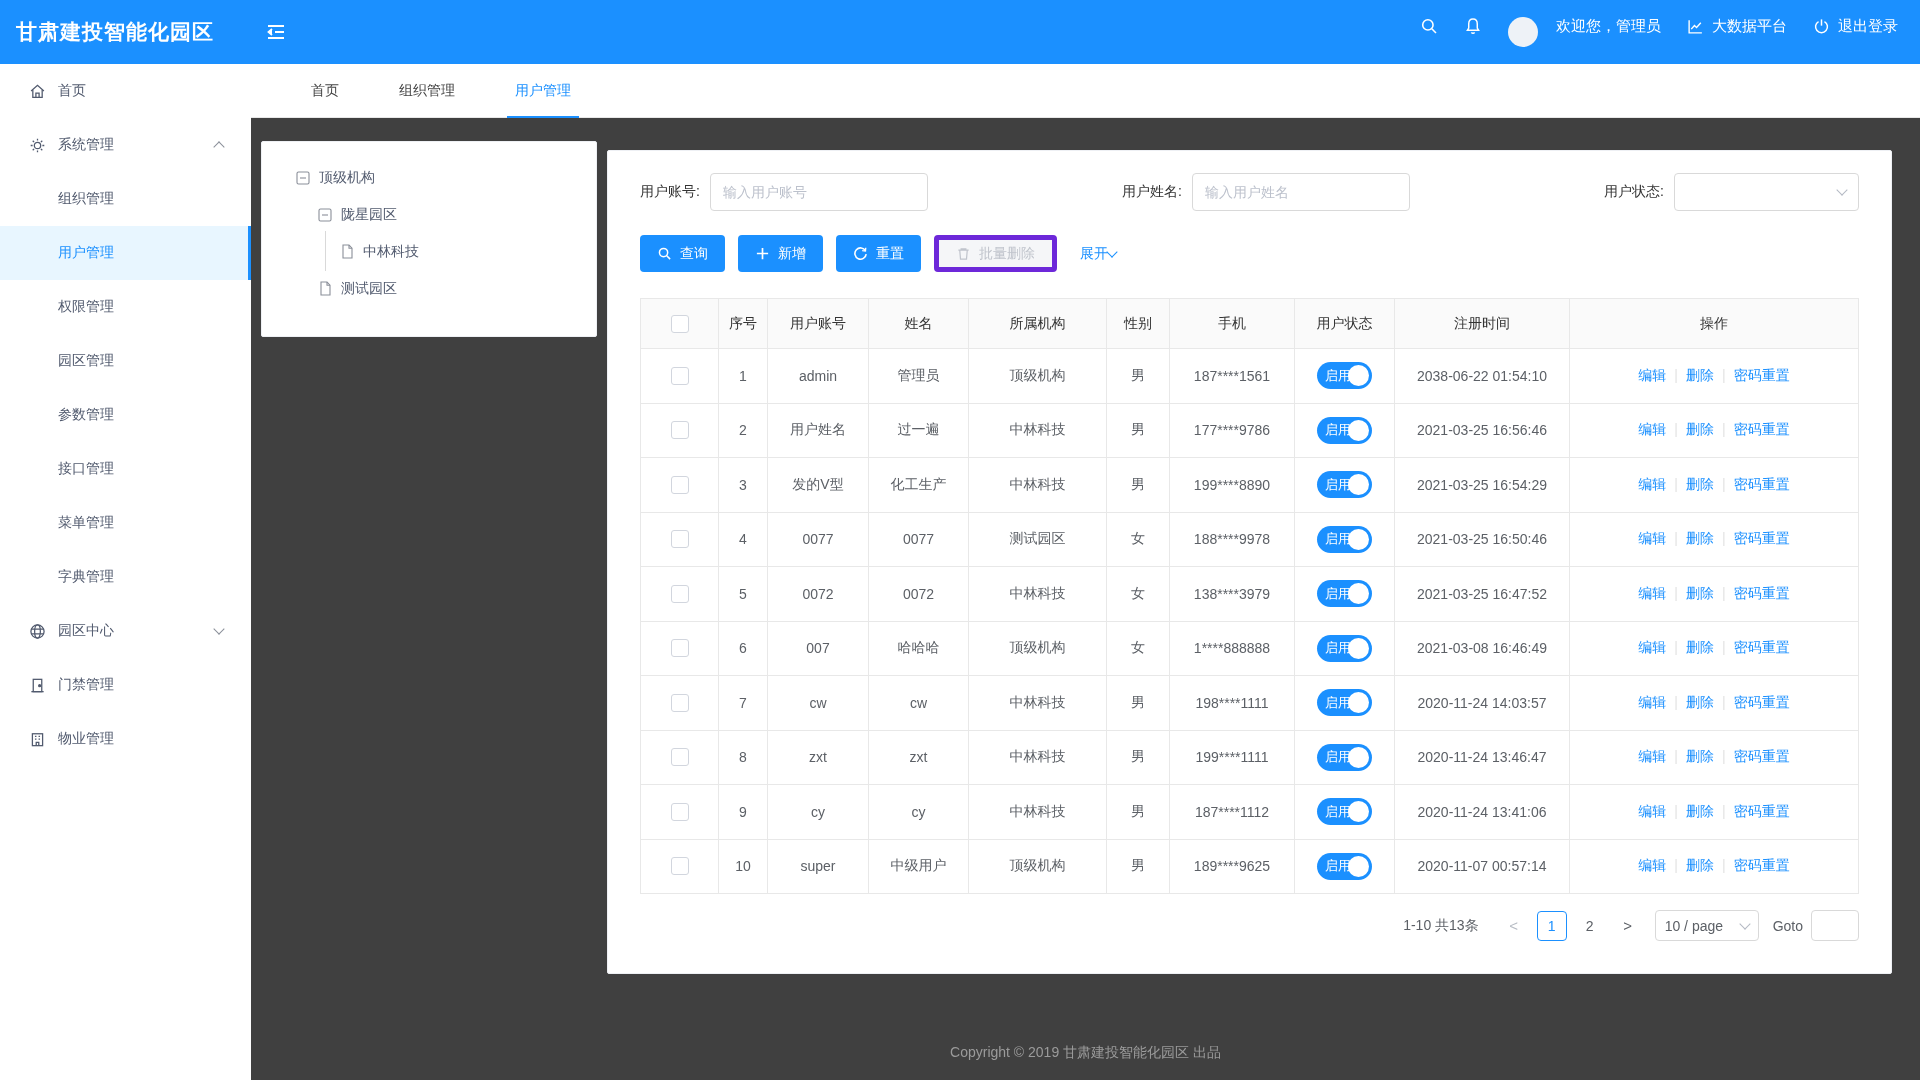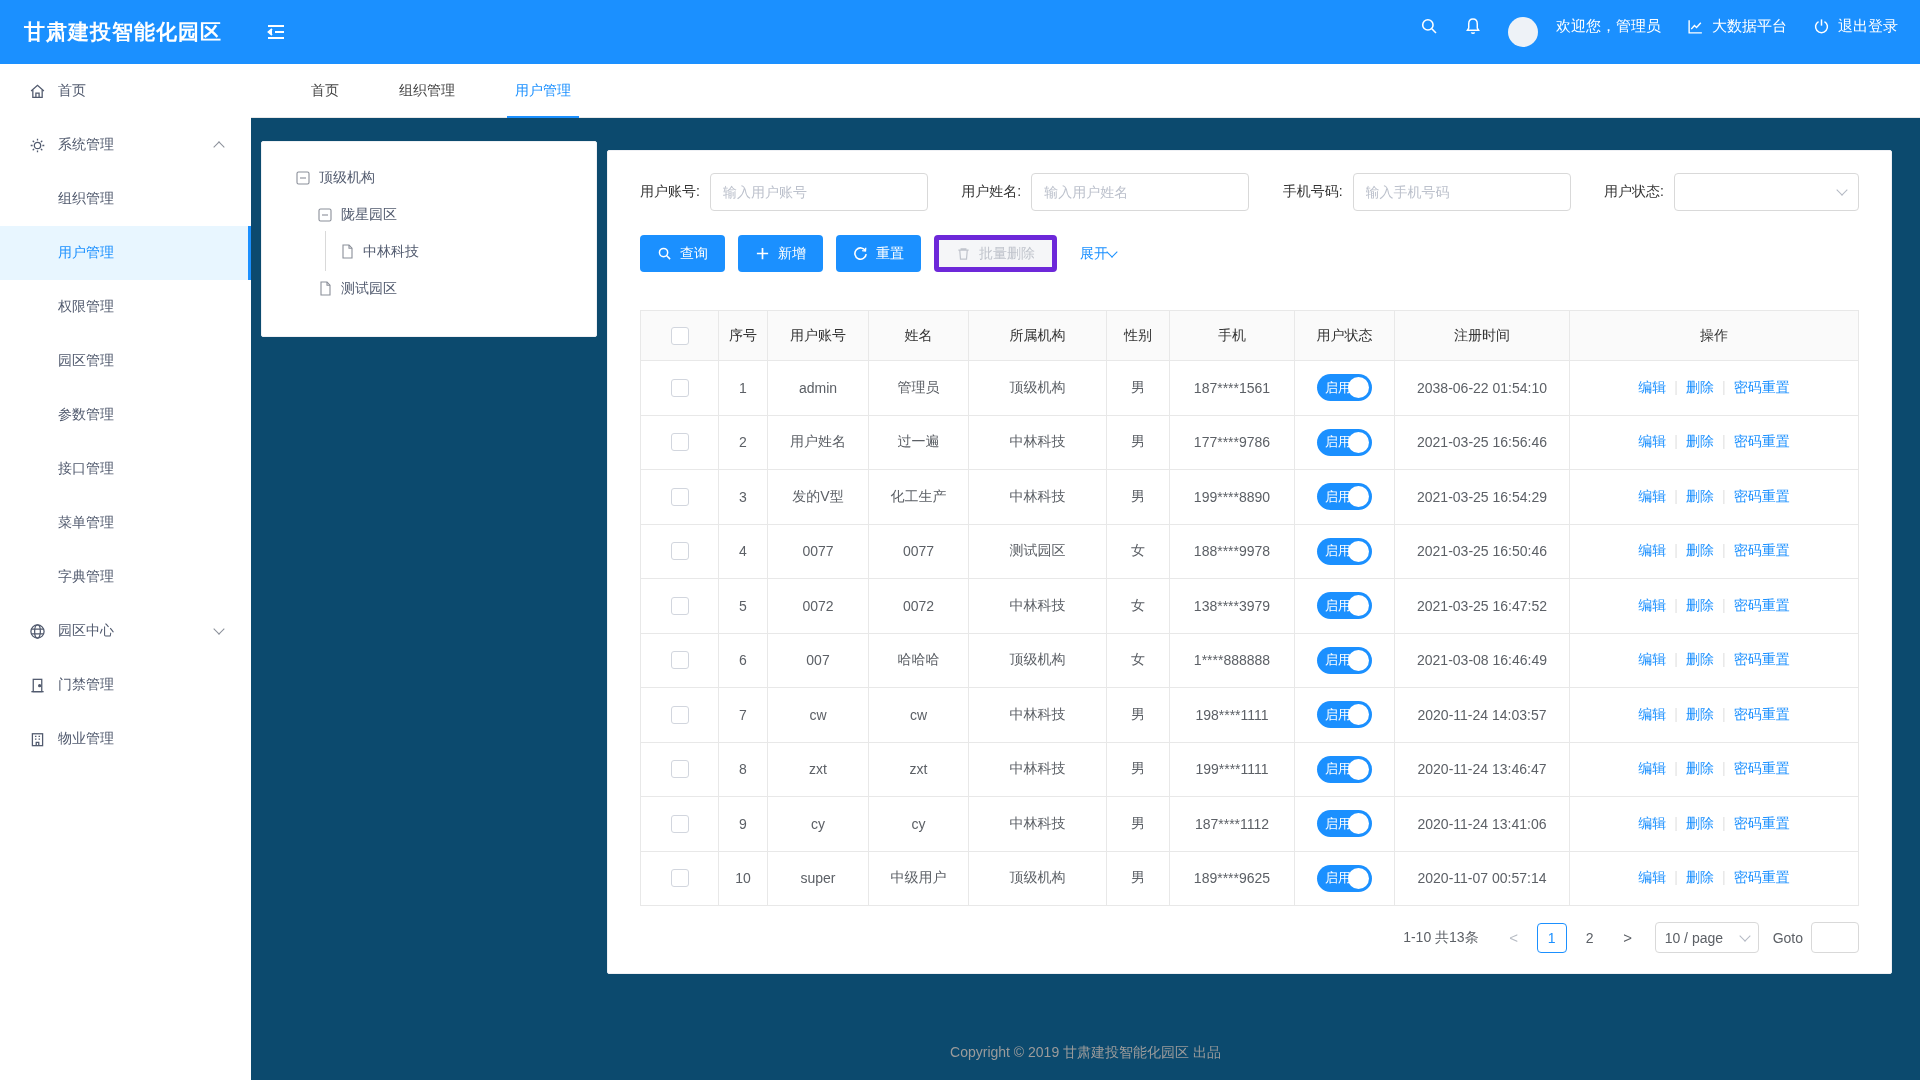--- a/index.html
+++ b/index.html
@@ -7,21 +7,21 @@
   body {
     position:relative; overflow:hidden;
     font-family:"Liberation Sans","DejaVu Sans",sans-serif;
     font-size:14px; color:rgba(0,0,0,.85); background:#f0f2f5;
   }
   svg { display:block; }
 
   
   .app-header { position:absolute; top:0; left:0; right:0; height:64px; background:#1b90ff;
     display:flex; align-items:center; color:#fff; z-index:20; }
-  .logo { width:248px; padding-left:24px; font-size:21px; font-weight:bold; letter-spacing:1px; white-space:nowrap; }
+  .logo { width:248px; padding-left:16px; font-size:21px; font-weight:bold; letter-spacing:1px; white-space:nowrap; }
   .fold { margin-left:18px; cursor:pointer; }
   .header-right { margin-left:auto; display:flex; align-items:flex-start; gap:26px; padding-right:22px; font-size:15px; }
   .hicon { cursor:pointer; display:flex; align-items:center; }
   .avatar { width:30px; height:30px; border-radius:50%; background:#eef2f7; }
   .header-item { display:flex; align-items:center; gap:8px; cursor:pointer; white-space:nowrap; }
 
   
   .sidebar { position:absolute; top:64px; left:0; width:251px; bottom:0; background:#fff; z-index:10; }
   .menu-item { height:54px; display:flex; align-items:center; padding-left:29px; position:relative;
     cursor:pointer; color:#515a6e; }
@@ -35,21 +35,21 @@
   .caret.down { transform:rotate(45deg); margin-top:-4px; }
 
   
   .tabbar { position:absolute; top:64px; left:251px; right:0; height:54px; background:#fff;
     border-bottom:1px solid #e8e8e8; display:flex; align-items:stretch; padding-left:30px; z-index:5; }
   .tab { display:flex; align-items:center; padding:0 16px; margin:0 14px; cursor:pointer; position:relative; color:#444; }
   .tab.active { color:#1b90ff; }
   .tab.active::after { content:""; position:absolute; left:8px; right:8px; bottom:-1px; height:2px; background:#1b90ff; }
 
   
-  .content { position:absolute; top:118px; left:251px; right:0; bottom:0; background:#0c4a6e; }
+  .content { position:absolute; top:118px; left:251px; right:0; bottom:0; background:#404040; }
 
   .tree-card { position:absolute; left:10px; top:23px; width:336px; height:196px; background:#fff;
     border:1px solid #eef0f4; border-radius:2px; padding:17px 0 0 34px; }
   .tree-node { height:37px; display:flex; align-items:center; cursor:pointer; color:#515a6e; position:relative; }
   .tree-node .tn-icon { margin-right:9px; display:flex; color:#8a8f99; }
   .tree-vline { position:absolute; left:63px; top:89px; width:1px; height:40px; background:#d9d9d9; }
 
   .main-card { position:absolute; left:356px; top:32px; width:1285px; height:824px; background:#fff;
     border:1px solid #eef0f4; border-radius:2px; padding:20px 32px 0; }
 
@@ -65,21 +65,21 @@
     transform:rotate(45deg); margin-top:-4px; }
 
   .toolbar { display:flex; align-items:center; gap:13px; margin-top:24px; }
   .btn { height:37px; padding:13px 17px; border:none; border-radius:4px; background:#1b90ff; color:#fff;
     font-size:14px; display:flex; align-items:center; gap:8px; cursor:pointer; font-family:inherit; }
   .btn.disabled { background:#f5f6f8; color:#c0c4cc; border:5px solid #6d28d9; cursor:not-allowed; }
   .expand-link { color:#1b90ff; display:flex; align-items:center; margin-left:10px; cursor:pointer; }
   .chev-blue { width:8px; height:8px; border-right:1.5px solid #1b90ff; border-bottom:1.5px solid #1b90ff;
     transform:rotate(45deg); margin-top:-4px; }
 
-  .table-wrap { margin-top:38px; }
+  .table-wrap { margin-top:26px; }
   table { width:100%; border-collapse:collapse; table-layout:fixed; }
   th,td { border:1px solid #e8e8e8; text-align:center; padding:0 4px; overflow:hidden; white-space:nowrap; }
   thead th { background:#fafafa; height:50px; font-weight:normal; color:#333; }
   tbody td { height:54.5px; color:#5c6066; }
   .checkbox { width:18px; height:18px; border:1px solid #d2d6de; border-radius:3px; display:inline-block;
     background:#fff; cursor:pointer; vertical-align:middle; }
   .switch { width:55px; height:27px; border-radius:14px; background:#1b90ff; display:inline-flex;
     align-items:center; position:relative; color:#fff; font-size:13px; padding-left:8px; cursor:pointer; }
   .switch .knob { position:absolute; right:3px; top:3px; width:21px; height:21px; background:#fff; border-radius:50%; }
   .op-link { color:#1b90ff; cursor:pointer; }
@@ -278,24 +278,20 @@
   <section class="main-card">
 
     <div class="filter-row">
       <div class="fgroup">
         <span class="flabel">用户账号:</span>
         <input class="finput" placeholder="输入用户账号" style="">
       </div>
       <div class="fgroup">
         <span class="flabel">用户姓名:</span>
         <input class="finput" placeholder="输入用户姓名" style="">
-      </div>
-      <div class="fgroup">
-        <span class="flabel">手机号码:</span>
-        <input class="finput" placeholder="输入手机号码" style="">
       </div>
       <div class="fgroup">
         <span class="flabel">用户状态:</span>
         <div class="fselect">
           <span class="chev-down"></span>
         </div>
       </div>
     </div>
 
     <div class="toolbar">

